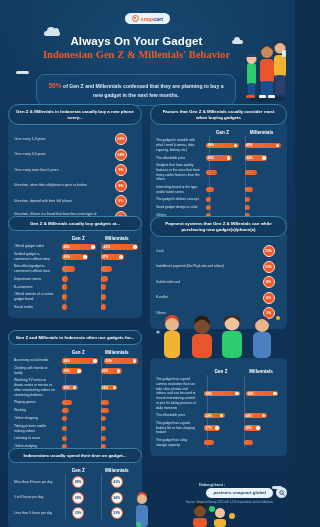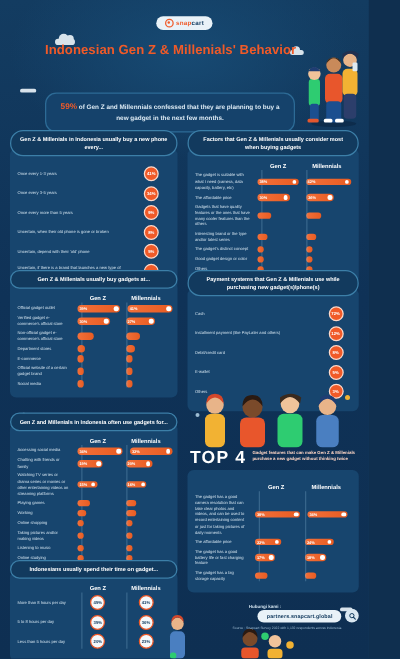--- a/index.html
+++ b/index.html
@@ -52,21 +52,21 @@
   }
   .logo-mark::after {
     content: ""; position: absolute; width: 2px; height: 2px;
     background: #f05a28; border-radius: 50%; left: 1.2px; top: 1.2px;
   }
   .logo-text { font-size: 5px; font-weight: 700; color: #123a5e; letter-spacing: .2px; }
   .logo-text .accent { color: #f05a28; }
 
   .title-block { position: absolute; left: 20px; right: 42px; top: 34px; text-align: center; }
   .t1 { font-size: 11.5px; font-weight: 700; color: #ffffff; line-height: 1.25; letter-spacing: .1px; }
-  .t2 { font-size: 10.5px; font-weight: 700; color: #f05a28; line-height: 1.3; letter-spacing: .05px; }
+  .t2 { font-size: 10.5px; font-weight: 700; color: #f05a28; line-height: 1.3; letter-spacing: .05px; font-family: Liberation Serif, serif; }
   .t3 { font-size: 10.5px; font-weight: 700; color: #ffffff; line-height: 1.3; }
 
   .hero-card {
     position: absolute; left: 36px; top: 74px; width: 200px;
     background: #15426b; border: 1px solid #2d6b96;
     border-radius: 9px; padding: 5px 9px; text-align: center;
   }
   .hero-card p { font-size: 5.1px; line-height: 1.7; color: #dbe9f3; font-weight: 600; }
   .hero-card .pct { color: #f05a28; font-weight: 700; font-size: 6.6px; }
 
@@ -175,20 +175,21 @@
   <div class="dot" style="left:18px;top:330px"></div>
 
   <div class="logo-wrap">
     <div class="logo">
       <span class="logo-mark"></span>
       <span class="logo-text"><span class="accent">snap</span><span>cart</span></span>
     </div>
   </div>
 
   <div class="title-block">
+    <div class="t1">Always On Your Gadget</div>
     <div class="t2">Indonesian Gen Z &amp; Millenials' Behavior</div>
   </div>
 
   <svg class="hero-people" viewBox="0 0 52 70">
     <ellipse cx="26" cy="66" rx="18" ry="2.5" fill="#0d2c4c"></ellipse>
     <rect x="6" y="30" width="9" height="22" rx="3" fill="#2ecc71"></rect>
     <rect x="7" y="50" width="7" height="14" rx="2" fill="#1b4f8f"></rect>
     <circle cx="10.5" cy="26" r="5" fill="#f0c39a"></circle>
     <path d="M5.5 24 q5 -7 10 0 z" fill="#1f3d73"></path>
     <rect x="5" y="62" width="9" height="3" rx="1.3" fill="#e4572e"></rect>
@@ -590,24 +591,20 @@
             </div>
             <div class="cellcol">
               <div class="bar tiny" style="width: 5px;"></div>
             </div>
           </div>
         </div>
     </div>
   </div>
 
   <div class="section" style="left:150px;top:358px;width:137px">
-    <div class="top4-head">
-      <div class="top4-word">TOP 4</div>
-      <div class="top4-desc">Gadget features that can make Gen Z &amp; Millenials purchase a new gadget without thinking twice</div>
-    </div>
     <div class="sec-body" style="--labelw:45px;margin-top:0">
       <div class="colhead">
         <div class="lbl-sp"></div>
         <div class="ch">Gen Z</div>
         <div class="ch">Millennials</div>
       </div>
       <div class="rowset grid2" id="t4rows" style="--labelw:45px">
           <div class="row">
             <div class="row-label">The gadget has a good camera resolution that can take clear photos and videos, and can be used to record entertaining content or just for taking pictures of daily moments</div>
             <div class="cellcol">

